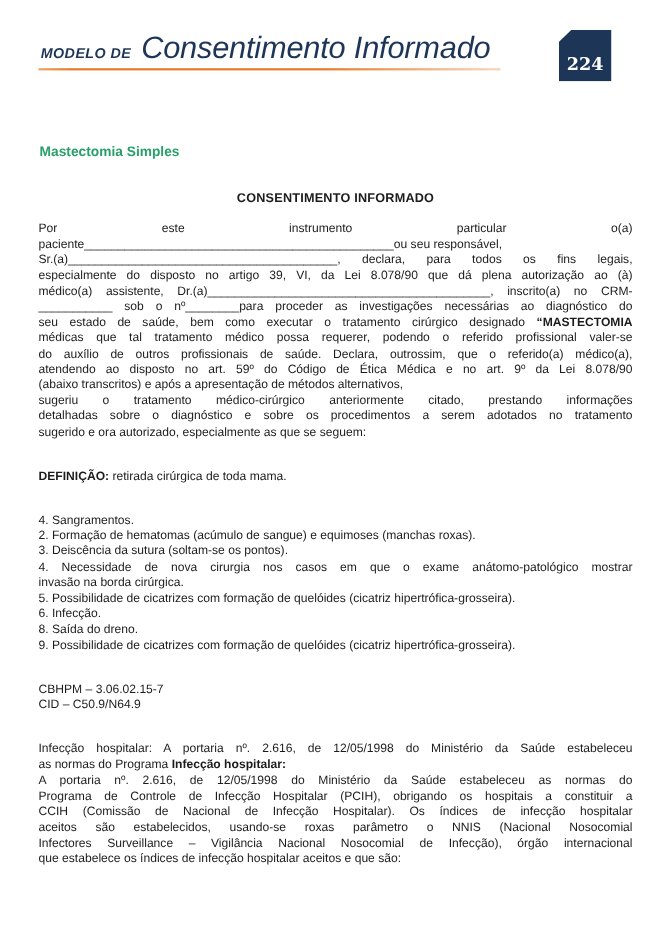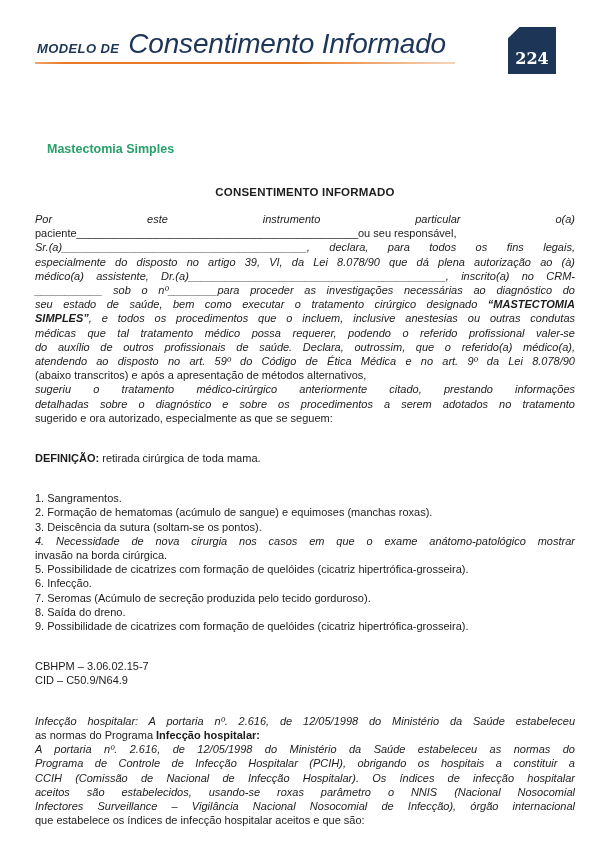--- a/index.html
+++ b/index.html
@@ -23,28 +23,28 @@
   }
   .badge{
     position:absolute; left:508px; top:27px; width:48px; height:47px;
     background:var(--navy); color:#fff; font-family:"DejaVu Serif",serif; font-weight:bold;
     font-size:16px; display:flex; align-items:center; justify-content:center;
     clip-path:polygon(24% 0, 100% 0, 100% 100%, 0 100%, 0 24%);
     padding-top:15px; box-sizing:border-box;
   }
   
   main{position:absolute; left:35px; top:130px; width:540px;}
-  .sec-title{margin:12px; font-size:12.5px; font-weight:bold; color:var(--green); line-height:14.2px;}
+  .sec-title{margin:1px; font-size:12.5px; font-weight:bold; color:var(--green); line-height:14.2px;}
   .doc-title{
     margin:29px 0 12.6px 0; font-size:11.5px; font-weight:bold; text-align:center;
     letter-spacing:.2px; line-height:14.2px; color:var(--text);
   }
   .block + .block{margin-top:26px;}
   .line{font-size:11px; line-height:14.2px; text-align:left;}
-  .line.j{text-align:justify; text-align-last:justify;font-style:italic;}
+  .line.j{text-align:justify; text-align-last:justify;}
   .b{font-weight:bold;}
 </style>
 </head>
 <body>
 
 <div class="page">
   <header>
     <div class="hdr-titles">
       <span class="kicker">MODELO DE</span>
       <span class="htitle">Consentimento Informado</span>
@@ -58,41 +58,39 @@
     <h3 class="doc-title">CONSENTIMENTO INFORMADO</h3>
     <div id="blocks">
         <div class="block">
           <div class="line j"><span>Por este instrumento particular o(a)</span></div>
           <div class="line"><span>paciente______________________________________________ou seu responsável,</span></div>
           <div class="line j"><span>Sr.(a)________________________________________, declara, para todos os fins legais,</span></div>
           <div class="line j"><span>especialmente do disposto no artigo 39, VI, da Lei 8.078/90 que dá plena autorização ao (à)</span></div>
           <div class="line j"><span>médico(a) assistente, Dr.(a)__________________________________________, inscrito(a) no CRM-</span></div>
           <div class="line j"><span>___________ sob o nº________para proceder as investigações necessárias ao diagnóstico do</span></div>
           <div class="line j"><span>seu estado de saúde, bem como executar o tratamento cirúrgico designado </span><span class="b">“MASTECTOMIA</span></div>
-          <div class="line j"><span class="b">SIMPLES”</span><span>, e todos os procedimentos que o incluem, inclusive anestesias ou outras condutas</span></div>
           <div class="line j"><span>médicas que tal tratamento médico possa requerer, podendo o referido profissional valer-se</span></div>
           <div class="line j"><span>do auxílio de outros profissionais de saúde. Declara, outrossim, que o referido(a) médico(a),</span></div>
           <div class="line j"><span>atendendo ao disposto no art. 59º do Código de Ética Médica e no art. 9º da Lei 8.078/90</span></div>
           <div class="line"><span>(abaixo transcritos) e após a apresentação de métodos alternativos,</span></div>
           <div class="line j"><span>sugeriu o tratamento médico-cirúrgico anteriormente citado, prestando informações</span></div>
           <div class="line j"><span>detalhadas sobre o diagnóstico e sobre os procedimentos a serem adotados no tratamento</span></div>
           <div class="line"><span>sugerido e ora autorizado, especialmente as que se seguem:</span></div>
         </div>
         <div class="block">
           <div class="line"><span class="b">DEFINIÇÃO:</span><span> retirada cirúrgica de toda mama.</span></div>
         </div>
         <div class="block">
-          <div class="line"><span>1. Sangramentos.</span></div>
+          <div class="line"><span>4. Sangramentos.</span></div>
           <div class="line"><span>2. Formação de hematomas (acúmulo de sangue) e equimoses (manchas roxas).</span></div>
           <div class="line"><span>3. Deiscência da sutura (soltam-se os pontos).</span></div>
           <div class="line j"><span>4. Necessidade de nova cirurgia nos casos em que o exame anátomo-patológico mostrar</span></div>
           <div class="line"><span>invasão na borda cirúrgica.</span></div>
           <div class="line"><span>5. Possibilidade de cicatrizes com formação de quelóides (cicatriz hipertrófica-grosseira).</span></div>
           <div class="line"><span>6. Infecção.</span></div>
-          <div class="line"><span>7. Seromas (Acúmulo de secreção produzida pelo tecido gorduroso).</span></div>
           <div class="line"><span>8. Saída do dreno.</span></div>
           <div class="line"><span>9. Possibilidade de cicatrizes com formação de quelóides (cicatriz hipertrófica-grosseira).</span></div>
         </div>
         <div class="block">
           <div class="line"><span>CBHPM – 3.06.02.15-7</span></div>
           <div class="line"><span>CID – C50.9/N64.9</span></div>
         </div>
         <div class="block">
           <div class="line j"><span>Infecção hospitalar: A portaria nº. 2.616, de 12/05/1998 do Ministério da Saúde estabeleceu</span></div>
           <div class="line"><span>as normas do Programa </span><span class="b">Infecção hospitalar:</span></div>

